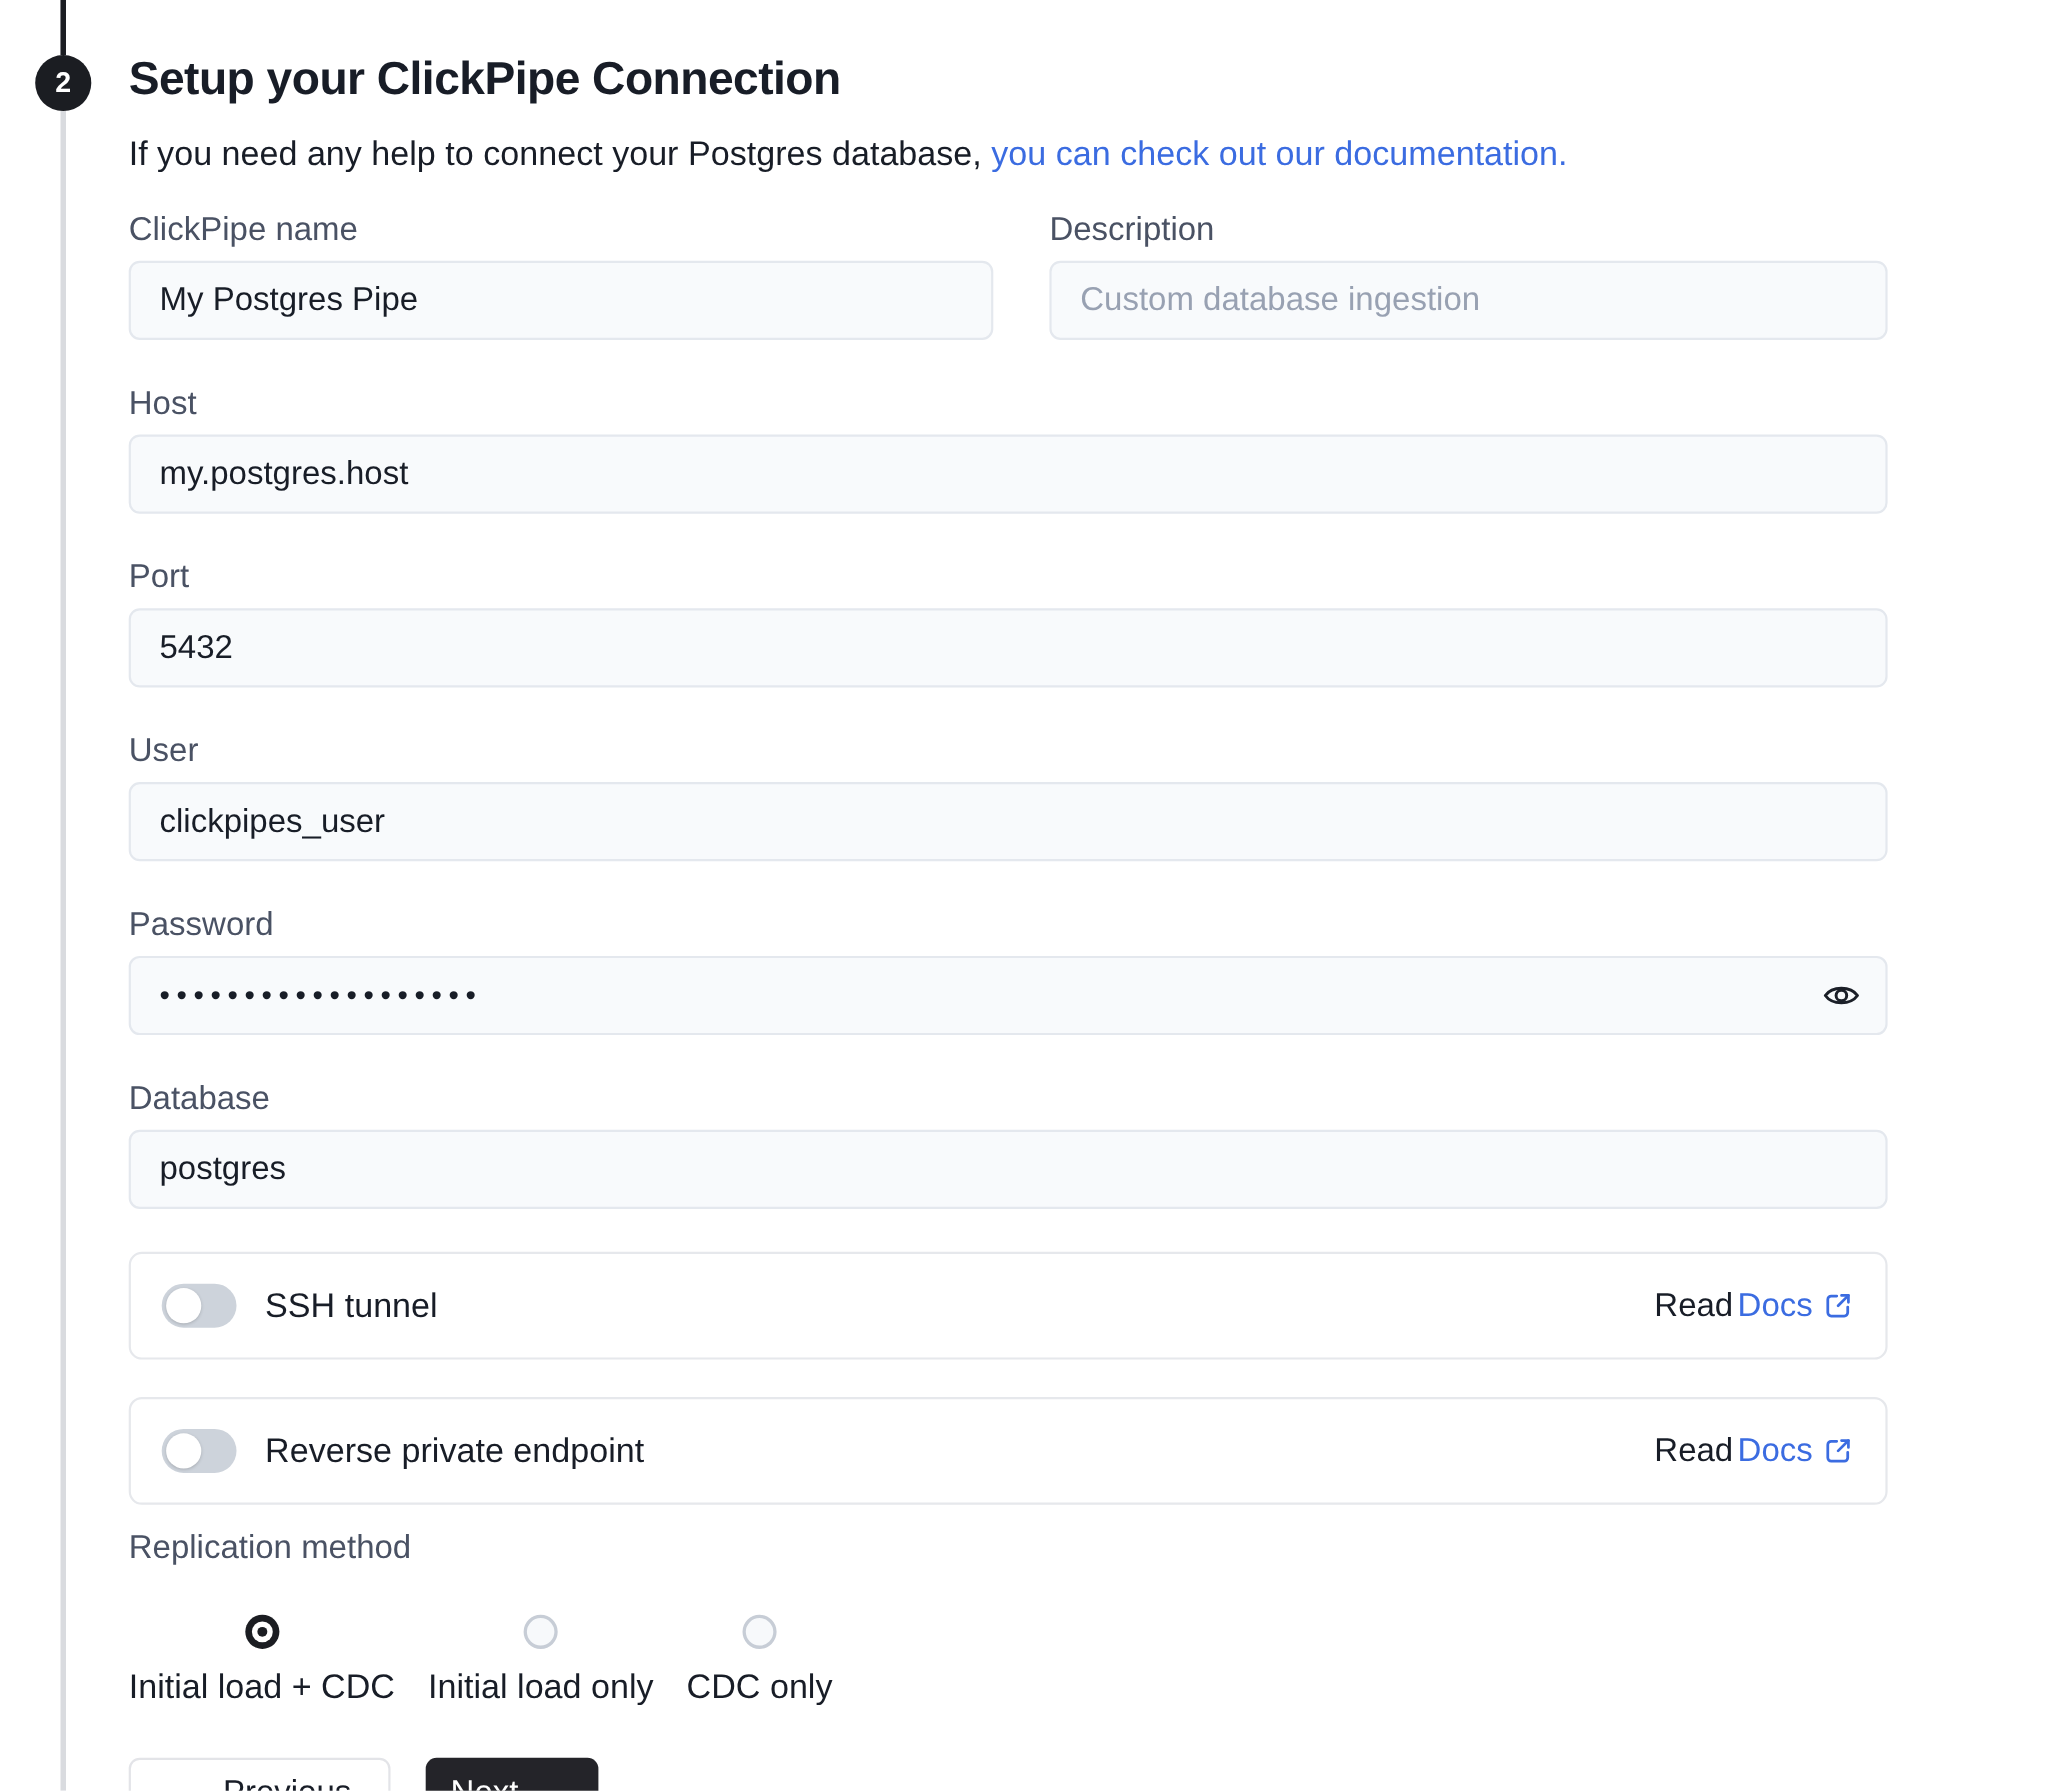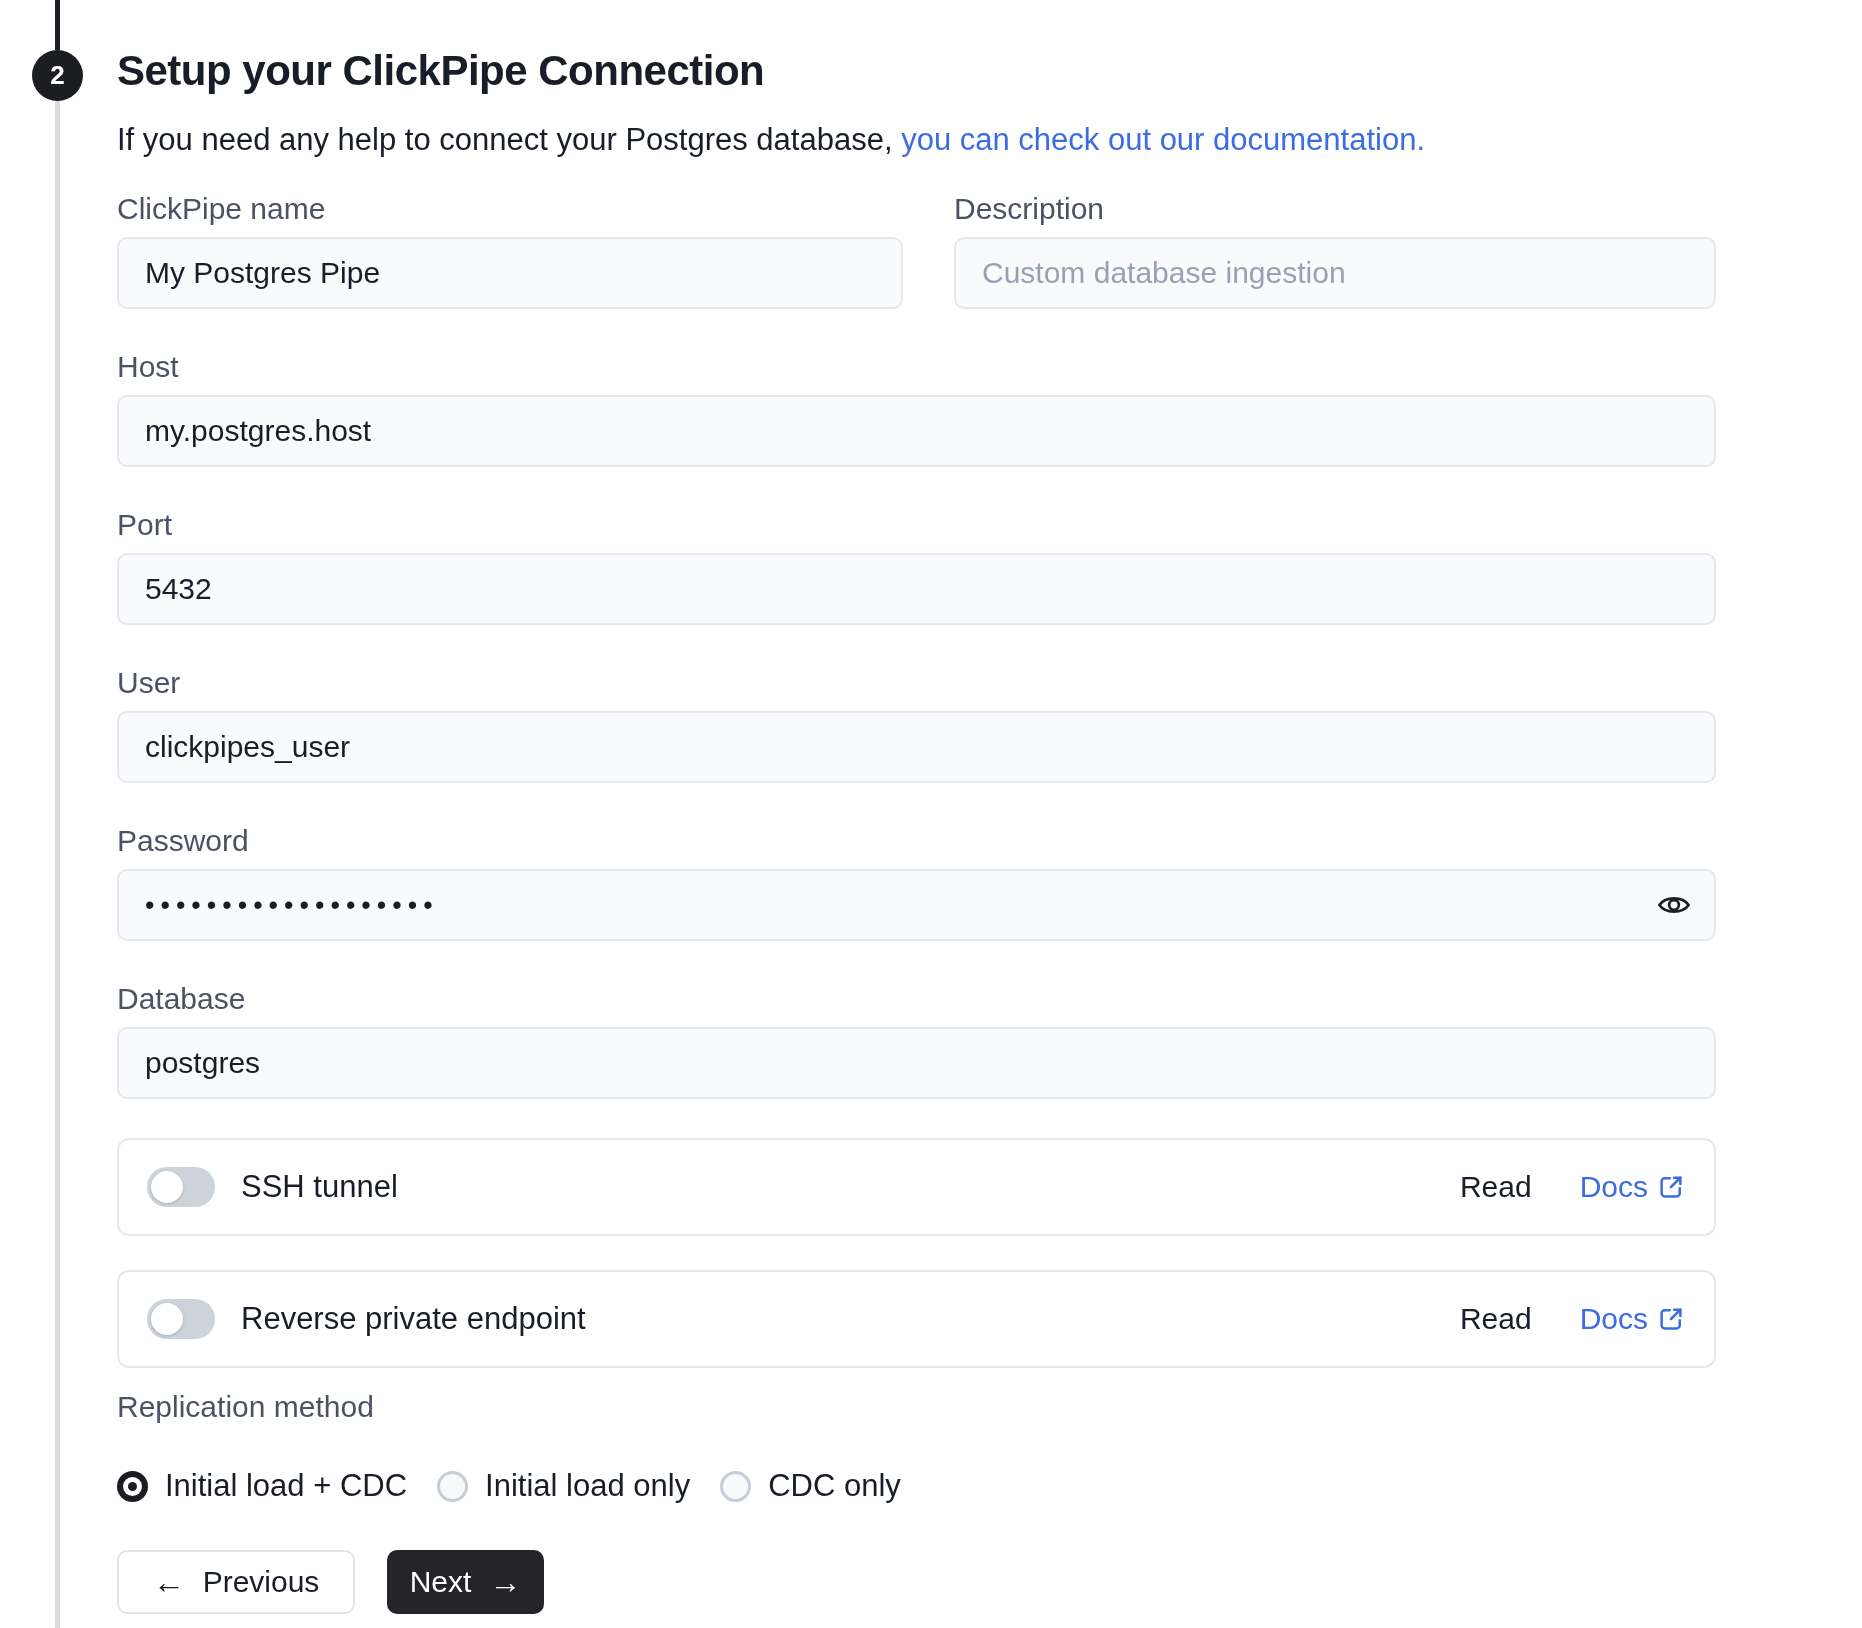--- a/index.html
+++ b/index.html
@@ -59,25 +59,25 @@
   .card-ssh{margin-top:39px;}
   .card-rpe{margin-top:34px;}
   .card-left{display:flex;align-items:center;gap:26px;text-align:center;}
   .toggle{position:relative;width:68px;height:40px;border-radius:20px;background:var(--toggle-off);cursor:pointer;flex:none;}
   .toggle::after{
     content:"";position:absolute;left:4px;top:4px;width:32px;height:32px;border-radius:50%;
     background:#fff;box-shadow:0 1px 3px rgba(0,0,0,0.18);
   }
   .card-label{font-size:31px;color:var(--text);}
   .card-right{display:flex;align-items:center;gap:4px;font-size:30px;}
-  .docs-link{color:var(--blue);text-decoration:none;cursor:pointer;margin-left:44px;}
+  .docs-link{color:var(--blue);text-decoration:none;cursor:pointer;}
   .ext-icon{display:inline-flex;margin-left:4px;}
   .section-label{font-size:30px;line-height:34px;color:var(--label);margin-top:22px;}
   .radio-row{display:flex;align-items:center;gap:30px;margin-top:44px;}
-  .radio-opt{display:flex;align-items:center;gap:17px;cursor:pointer;}
+  .radio-opt{display:flex;align-items:center;gap:17px;cursor:pointer;flex-direction:column;}
   .radio{width:31px;height:31px;border-radius:50%;flex:none;position:relative;}
   .radio.unsel{background:#F7F9FB;border:3px solid #C7CDD6;}
   .radio.sel{background:var(--dark);}
   .radio.sel::after{content:"";position:absolute;inset:6px;border-radius:50%;background:#fff;}
   .radio.sel::before{content:"";position:absolute;inset:11px;border-radius:50%;background:var(--dark);z-index:1;}
   .radio-label{font-size:31px;color:var(--text);}
   .btn-row{display:flex;align-items:center;gap:32px;margin-top:46px;}
   .btn{
     height:64px;border-radius:10px;font-family:"Liberation Sans", sans-serif;font-size:30px;
     display:flex;align-items:center;justify-content:center;gap:18px;cursor:pointer;

